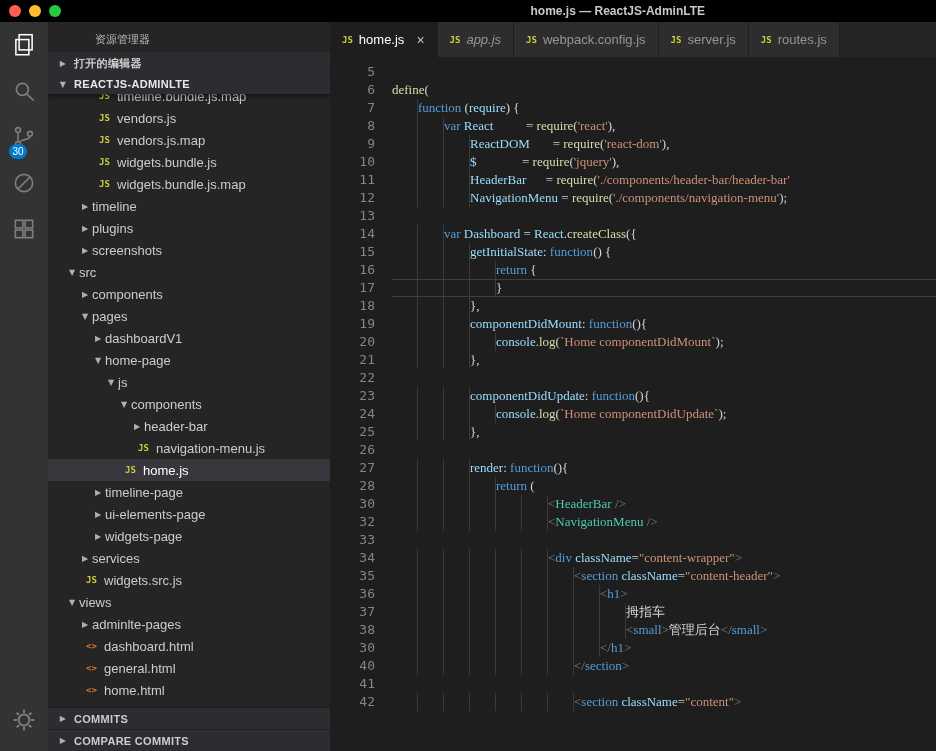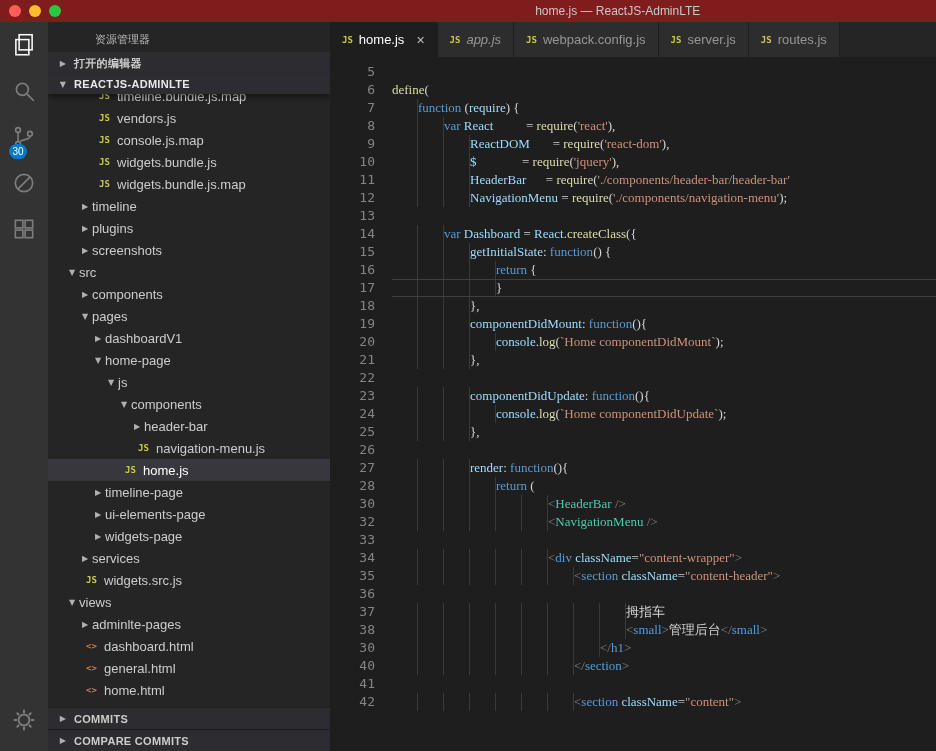--- a/index.html
+++ b/index.html
@@ -1,21 +1,21 @@
 <!DOCTYPE html>
 <html><head>
 <meta charset="utf-8">
 <style>
   * { margin:0; padding:0; box-sizing:border-box; }
   html,body { width:936px; height:751px; overflow:hidden; background:#1e1e1e;
               font-family:"Liberation Sans","DejaVu Sans",sans-serif; }
 
   
-  .titlebar { height:22px; background:#7f1d1d; position:relative;
-              display:flex; align-items:center; }
+  .titlebar { height:22px; background:#000000; position:relative;
+              display:flex; align-items:center;font-weight:bold; }
   .traffic { display:flex; gap:8px; padding-left:9px; }
   .tl { width:12px; height:12px; border-radius:50%; display:inline-block; }
   .tl.red{background:#ff5f57}.tl.yellow{background:#febc2e}.tl.green{background:#28c840}
   .wtitle { position:absolute; left:66%; transform:translateX(-50%);
             font-size:12px; color:#c8c8c8; white-space:nowrap; }
 
   
   .main { display:flex; height:729px; }
 
   
@@ -163,21 +163,21 @@
           <span class="ti-label">timeline.bundle.js.map</span>
         </div>
         <div class="ti" style="padding-left: 43px;">
           <span class="fsp"></span>
           <span class="fic js">JS</span>
           <span class="ti-label">vendors.js</span>
         </div>
         <div class="ti" style="padding-left: 43px;">
           <span class="fsp"></span>
           <span class="fic js">JS</span>
-          <span class="ti-label">console.js.map</span>
+          <span class="ti-label">vendors.js.map</span>
         </div>
         <div class="ti" style="padding-left: 43px;">
           <span class="fsp"></span>
           <span class="fic js">JS</span>
           <span class="ti-label">widgets.bundle.js</span>
         </div>
         <div class="ti" style="padding-left: 43px;">
           <span class="fsp"></span>
           <span class="fic js">JS</span>
           <span class="ti-label">widgets.bundle.js.map</span>
@@ -341,21 +341,21 @@
           <div class="line"><span class="ln">24</span><span class="code"><span class="ind" style="width: 16ch;">                </span><span class="tk-v">console</span><span class="tk-p">.</span><span class="tk-fn">log</span><span class="tk-p">(</span><span class="tk-s">`Home componentDidUpdate`</span><span class="tk-p">);</span></span></div>
           <div class="line"><span class="ln">25</span><span class="code"><span class="ind" style="width: 12ch;">            </span><span class="tk-p">},</span></span></div>
           <div class="line"><span class="ln">26</span><span class="code"></span></div>
           <div class="line"><span class="ln">27</span><span class="code"><span class="ind" style="width: 12ch;">            </span><span class="tk-v">render</span><span class="tk-p">: </span><span class="tk-kw">function</span><span class="tk-p">(){</span></span></div>
           <div class="line"><span class="ln">28</span><span class="code"><span class="ind" style="width: 16ch;">                </span><span class="tk-kw">return</span><span class="tk-p"> (</span></span></div>
           <div class="line"><span class="ln">30</span><span class="code"><span class="ind" style="width: 24ch;">                        </span><span class="tk-br">&lt;</span><span class="tk-t">HeaderBar</span><span class="tk-p"> </span><span class="tk-br">/&gt;</span></span></div>
           <div class="line"><span class="ln">32</span><span class="code"><span class="ind" style="width: 24ch;">                        </span><span class="tk-br">&lt;</span><span class="tk-t">NavigationMenu</span><span class="tk-p"> </span><span class="tk-br">/&gt;</span></span></div>
           <div class="line"><span class="ln">33</span><span class="code"></span></div>
           <div class="line"><span class="ln">34</span><span class="code"><span class="ind" style="width: 24ch;">                        </span><span class="tk-br">&lt;</span><span class="tk-tag">div</span><span class="tk-p"> </span><span class="tk-v">className</span><span class="tk-p">=</span><span class="tk-s">"content-wrapper"</span><span class="tk-br">&gt;</span></span></div>
           <div class="line"><span class="ln">35</span><span class="code"><span class="ind" style="width: 28ch;">                            </span><span class="tk-br">&lt;</span><span class="tk-tag">section</span><span class="tk-p"> </span><span class="tk-v">className</span><span class="tk-p">=</span><span class="tk-s">"content-header"</span><span class="tk-br">&gt;</span></span></div>
-          <div class="line"><span class="ln">36</span></div>
+          <div class="line"><span class="ln">36</span><span class="code"><span class="ind" style="width: 32ch;">                                </span><span class="tk-br">&lt;</span><span class="tk-tag">h1</span><span class="tk-br">&gt;</span></span></div>
           <div class="line"><span class="ln">37</span><span class="code"><span class="ind" style="width: 36ch;">                                    </span><span class="tk-p">拇指车</span></span></div>
           <div class="line"><span class="ln">38</span><span class="code"><span class="ind" style="width: 36ch;">                                    </span><span class="tk-br">&lt;</span><span class="tk-tag">small</span><span class="tk-br">&gt;</span><span class="tk-p">管理后台</span><span class="tk-br">&lt;/</span><span class="tk-tag">small</span><span class="tk-br">&gt;</span></span></div>
           <div class="line"><span class="ln">30</span><span class="code"><span class="ind" style="width: 32ch;">                                </span><span class="tk-br">&lt;/</span><span class="tk-tag">h1</span><span class="tk-br">&gt;</span></span></div>
           <div class="line"><span class="ln">40</span><span class="code"><span class="ind" style="width: 28ch;">                            </span><span class="tk-br">&lt;/</span><span class="tk-tag">section</span><span class="tk-br">&gt;</span></span></div>
           <div class="line"><span class="ln">41</span><span class="code"></span></div>
           <div class="line"><span class="ln">42</span><span class="code"><span class="ind" style="width: 28ch;">                            </span><span class="tk-br">&lt;</span><span class="tk-tag">section</span><span class="tk-p"> </span><span class="tk-v">className</span><span class="tk-p">=</span><span class="tk-s">"content"</span><span class="tk-br">&gt;</span></span></div>
         </div>
     </div>
   </div>
 

